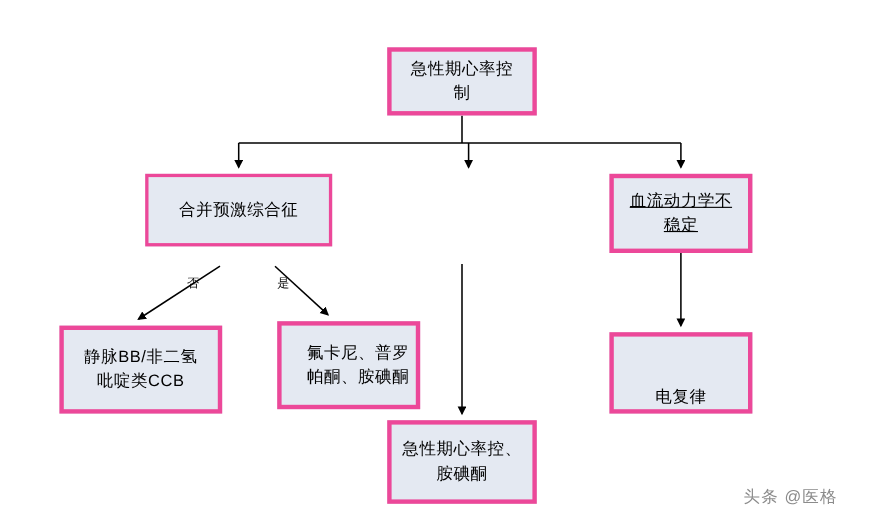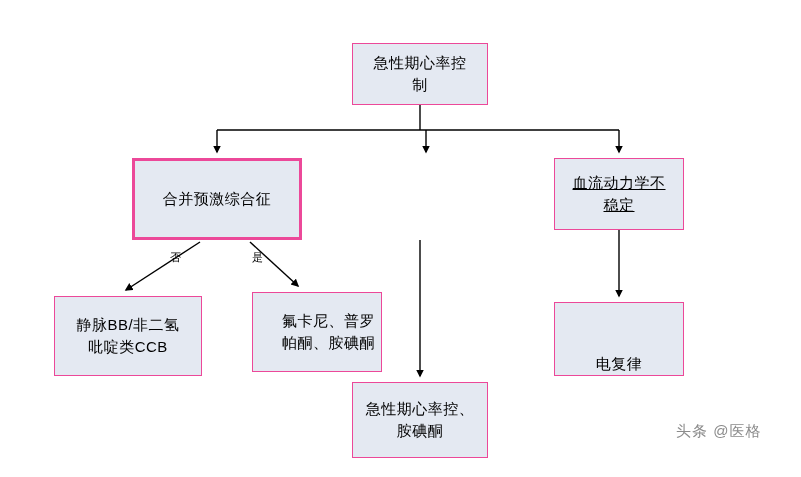--- a/index.html
+++ b/index.html
@@ -23,21 +23,21 @@
     left: 0;
     top: 0;
     width: 801px;
     height: 477px;
     pointer-events: none;
   }
   .node {
     position: absolute;
     box-sizing: border-box;
     background: #e4e9f2;
-    border: 1px solid #ec4899;
+    border: 4px solid #ec4899;
     display: flex;
     align-items: center;
     justify-content: center;
     text-align: center;
     color: #000000;
     font-size: 15px;
     line-height: 1.5;
     letter-spacing: 0.5px;
   }
   .node.bold {
@@ -92,21 +92,21 @@
     <path d="M420,240 L420,376" stroke="#000000" stroke-width="1.4" fill="none" marker-end="url(#arrow)"></path>
 
     <path d="M619,230 L619,296" stroke="#000000" stroke-width="1.4" fill="none" marker-end="url(#arrow)"></path>
   </svg>
 
   <div class="node" style="left:352px;top:43px;width:136px;height:62px;">
     <span class="txt">急性期心率控
 制</span>
   </div>
 
-  <div class="node bold" style="left:132px;top:158px;width:170px;height:82px;">
+  <div class="node bold" style="left:132px;top:158px;width:170px;height:66px;">
     <span class="txt">合并预激综合征</span>
   </div>
 
 
   <div class="node" style="left:554px;top:158px;width:130px;height:72px;text-decoration:underline;">
     <span class="txt">血流动力学不
 稳定</span>
   </div>
 
   <div class="node" style="left:54px;top:296px;width:148px;height:80px;">
@@ -124,15 +124,15 @@
 胺碘酮</span>
   </div>
 
   <div class="node" style="left:554px;top:302px;width:130px;height:74px;align-items:flex-end;">
     <span class="txt">电复律</span>
   </div>
 
   <div class="edge-label" style="left:170px;top:250px;">否</div>
   <div class="edge-label" style="left:252px;top:250px;">是</div>
 
-  <div class="watermark" style="left:676px;top:422px;">头条 @医格</div>
+  <div class="watermark" style="left:676px;top:442px;">头条 @医格</div>
 
 </div>
 
 </body></html>

